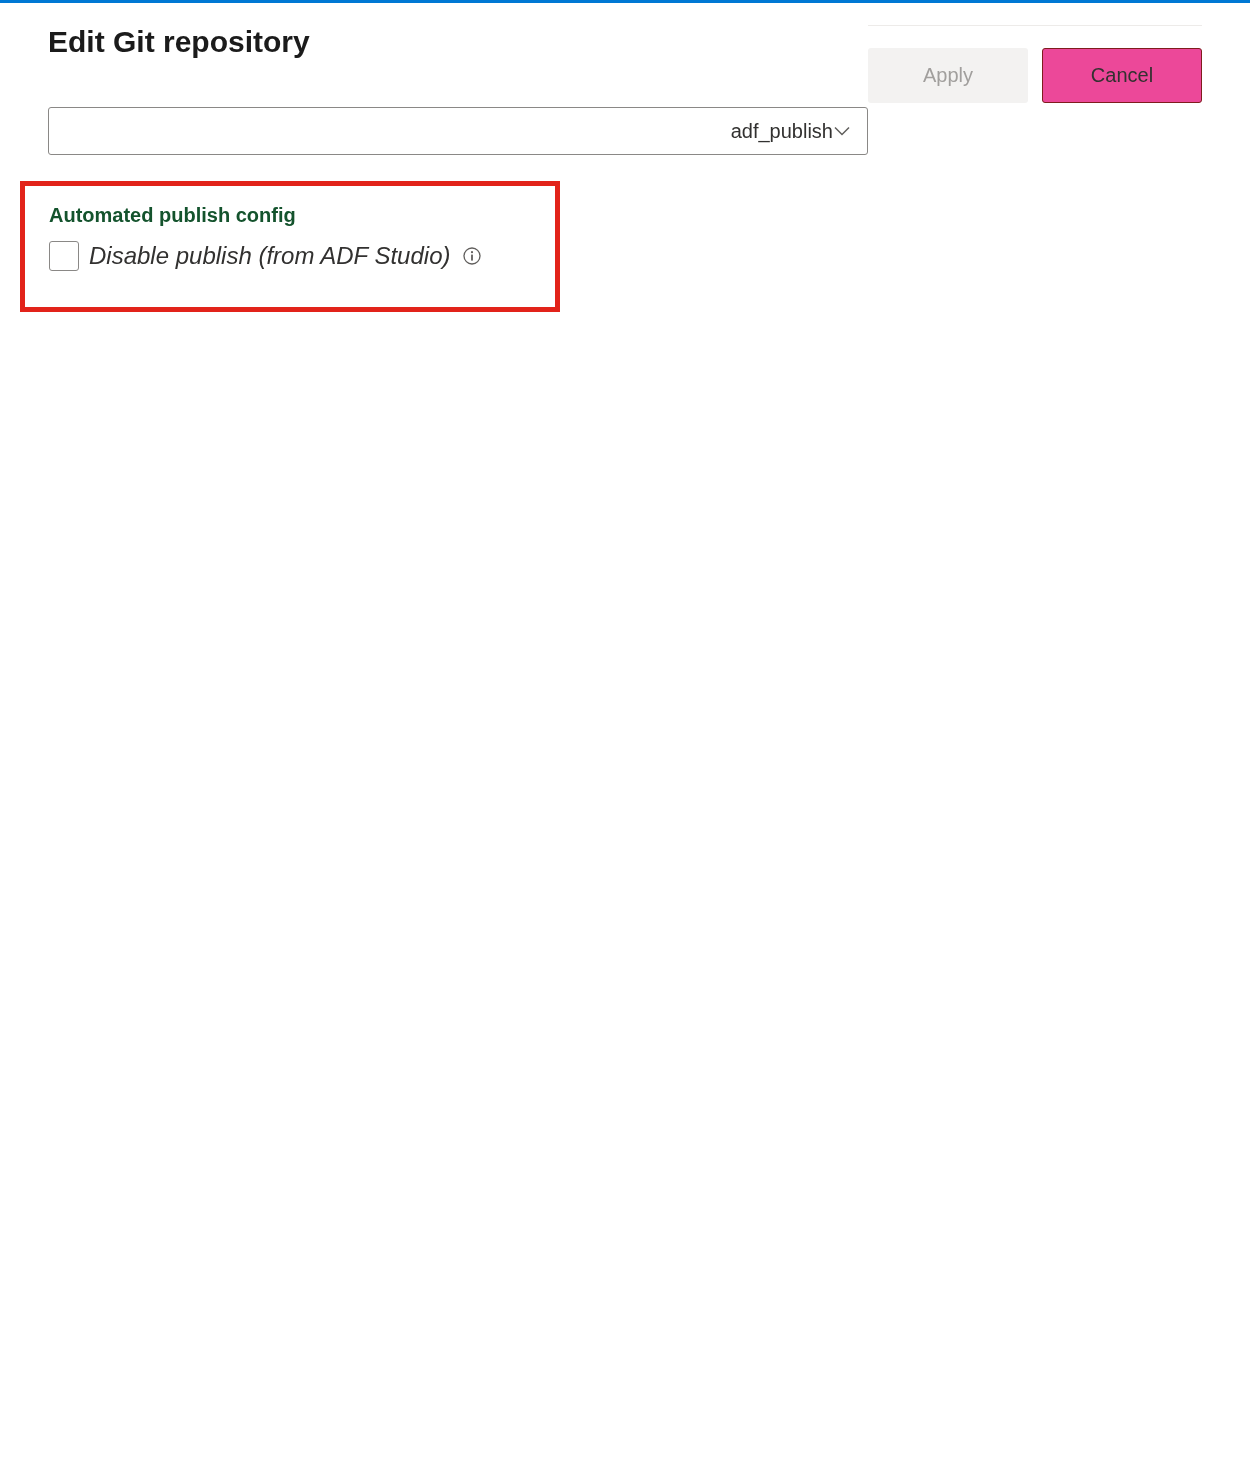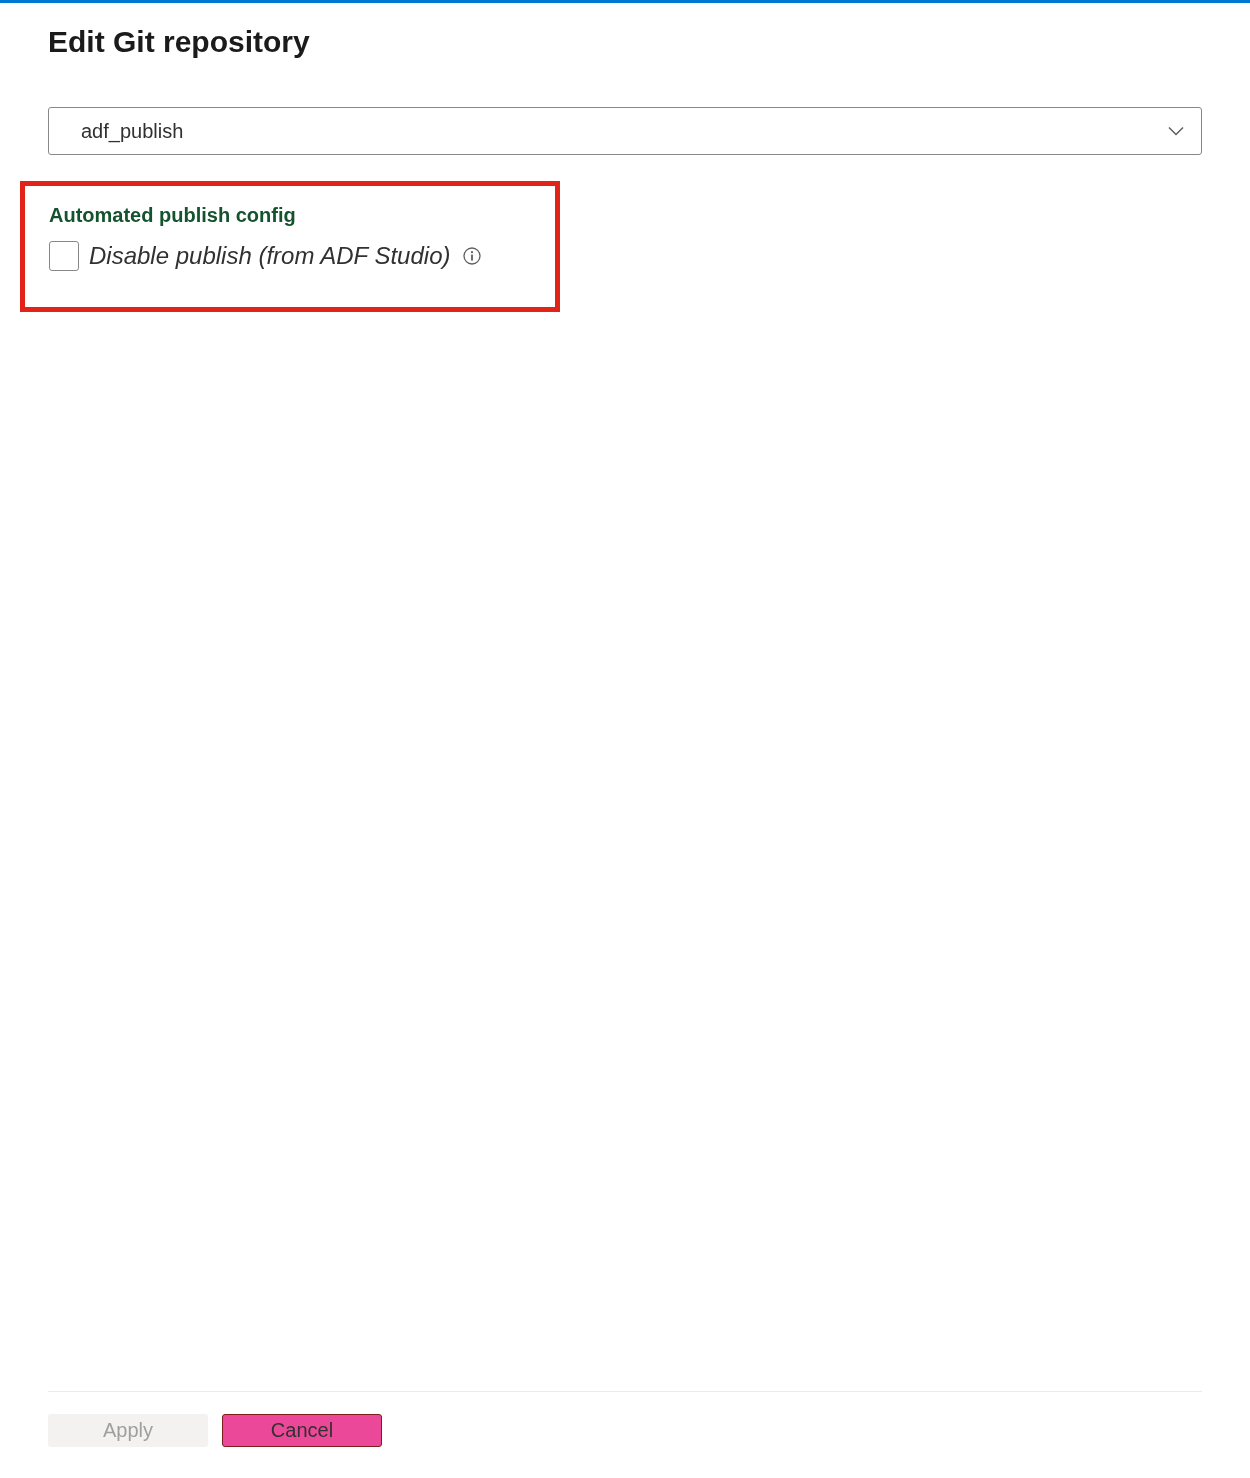--- a/index.html
+++ b/index.html
@@ -12,21 +12,20 @@
       background: #ffffff;
       width: 1250px;
       height: 1478px;
       position: relative;
       border-top: 3px solid #0078d4;
     }
     .panel {
       padding: 22px 48px 0 48px;
       height: calc(100% - 3px);
       display: flex;
-      flex-direction: column;
     }
     .content-area {
       flex: 1;
     }
     .page-title {
       font-size: 30px;
       font-weight: 600;
       color: #1b1b1b;
       margin-bottom: 48px;
     }
@@ -41,21 +40,21 @@
       display: block;
     }
     .dropdown {
       width: 100%;
       height: 48px;
       border: 1px solid #8a8886;
       border-radius: 3px;
       background: #ffffff;
       display: flex;
       align-items: center;
-      justify-content: space-between;
+      justify-content: flex-end;
       padding: 0 16px 0 32px;
       cursor: pointer;
     }
     .dropdown-value {
       font-size: 20px;
       color: #323130;
     }
     .chevron-down {
       width: 18px;
       height: 18px;
@@ -105,21 +104,21 @@
       margin-left: 2px;
       color: #605e5c;
     }
     .footer {
       border-top: 1px solid #edebe9;
       padding: 22px 0 28px 0;
       display: flex;
       gap: 14px;
     }
     .btn {
-      height: 33px;
+      height: 55px;
       min-width: 160px;
       font-size: 20px;
       border-radius: 3px;
       cursor: pointer;
       display: inline-flex;
       align-items: center;
       justify-content: center;
       padding: 0 24px;
     }
     .btn-primary-disabled {

